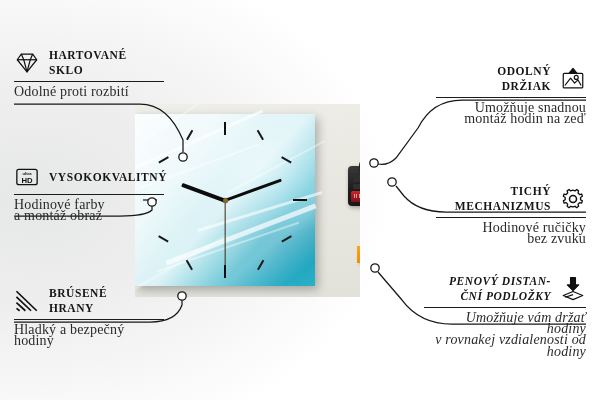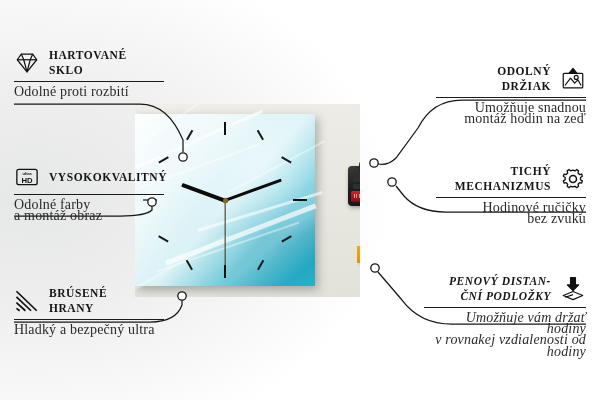--- a/index.html
+++ b/index.html
@@ -193,21 +193,21 @@
         <rect x="3.5" y="6.5" width="25" height="19" rx="2.5" fill="none" stroke="#111" stroke-width="1.6"></rect>
         <text x="16" y="14" font-family="Liberation Sans, sans-serif" font-size="5.2" font-weight="bold" fill="#111" text-anchor="middle">ultra</text>
         <text x="16" y="23" font-family="Liberation Sans, sans-serif" font-size="9.5" font-weight="bold" fill="#111" text-anchor="middle">HD</text>
       </svg>
       <div class="titles">
         <div>VYSOKOKVALITNÝ</div>
       </div>
     </div>
     <div class="rule"></div>
     <div class="desc">
-      <div>Odolné farby</div>
+      <div>Hodinové farby</div>
       <div>a montáž obraz</div>
     </div>
   </div>
 
   <div class="feat left" style="left:14px;top:286px;width:150px;">
     <div class="head">
       <svg class="ico" viewBox="0 0 32 32">
         <g stroke="#111" stroke-width="2.1" stroke-linecap="butt">
           <path d="M3 4 L28 28"></path>
             <path d="M3 11 L21 28"></path>
@@ -215,21 +215,21 @@
             <path d="M3 25 L7 28"></path>
         </g>
       </svg>
       <div class="titles">
         <div>BRÚSENÉ</div>
         <div>HRANY</div>
       </div>
     </div>
     <div class="rule"></div>
     <div class="desc">
-      <div>Hladký a bezpečný ultra</div>
+      <div>Hladký a bezpečný hodiny</div>
     </div>
   </div>
 
   <div class="feat right" style="left:436px;top:64px;width:150px;">
     <div class="head">
       <div class="titles">
         <div>ODOLNÝ</div>
         <div>DRŽIAK</div>
       </div>
       <svg class="ico" viewBox="0 0 32 32">
@@ -241,21 +241,21 @@
         </g>
       </svg>
     </div>
     <div class="rule"></div>
     <div class="desc">
       <div>Umožňuje snadnou</div>
       <div>montáž hodin na zeď</div>
     </div>
   </div>
 
-  <div class="feat right" style="left:436px;top:164px;width:150px;">
+  <div class="feat right" style="left:436px;top:184px;width:150px;">
     <div class="head">
       <div class="titles">
         <div>TICHÝ</div>
         <div>MECHANIZMUS</div>
       </div>
       <svg class="ico" viewBox="0 0 32 32">
         <g fill="none" stroke="#111" stroke-width="1.9" stroke-linejoin="round">
           <path d="M16 3.6 l3.2 1.0 2.3-2.0 2.6 2.0 -0.7 3.0 2.2 2.2 3.0-0.7 1.0 3.2 -2.6 1.7 0 3.2 2.6 1.7 -1.0 3.2 -3.0-0.7 -2.2 2.2 0.7 3.0 -2.6 2.0 -2.3-2.0 -3.2 1.0 -3.2-1.0 -2.3 2.0 -2.6-2.0 0.7-3.0 -2.2-2.2 -3.0 0.7 -1.0-3.2 2.6-1.7 0-3.2 -2.6-1.7 1.0-3.2 3.0 0.7 2.2-2.2 -0.7-3.0 2.6-2.0 2.3 2.0 Z" transform="scale(0.86) translate(2.4,2.4)"></path>
           <circle cx="16" cy="16" r="4.3"></circle>
         </g>

